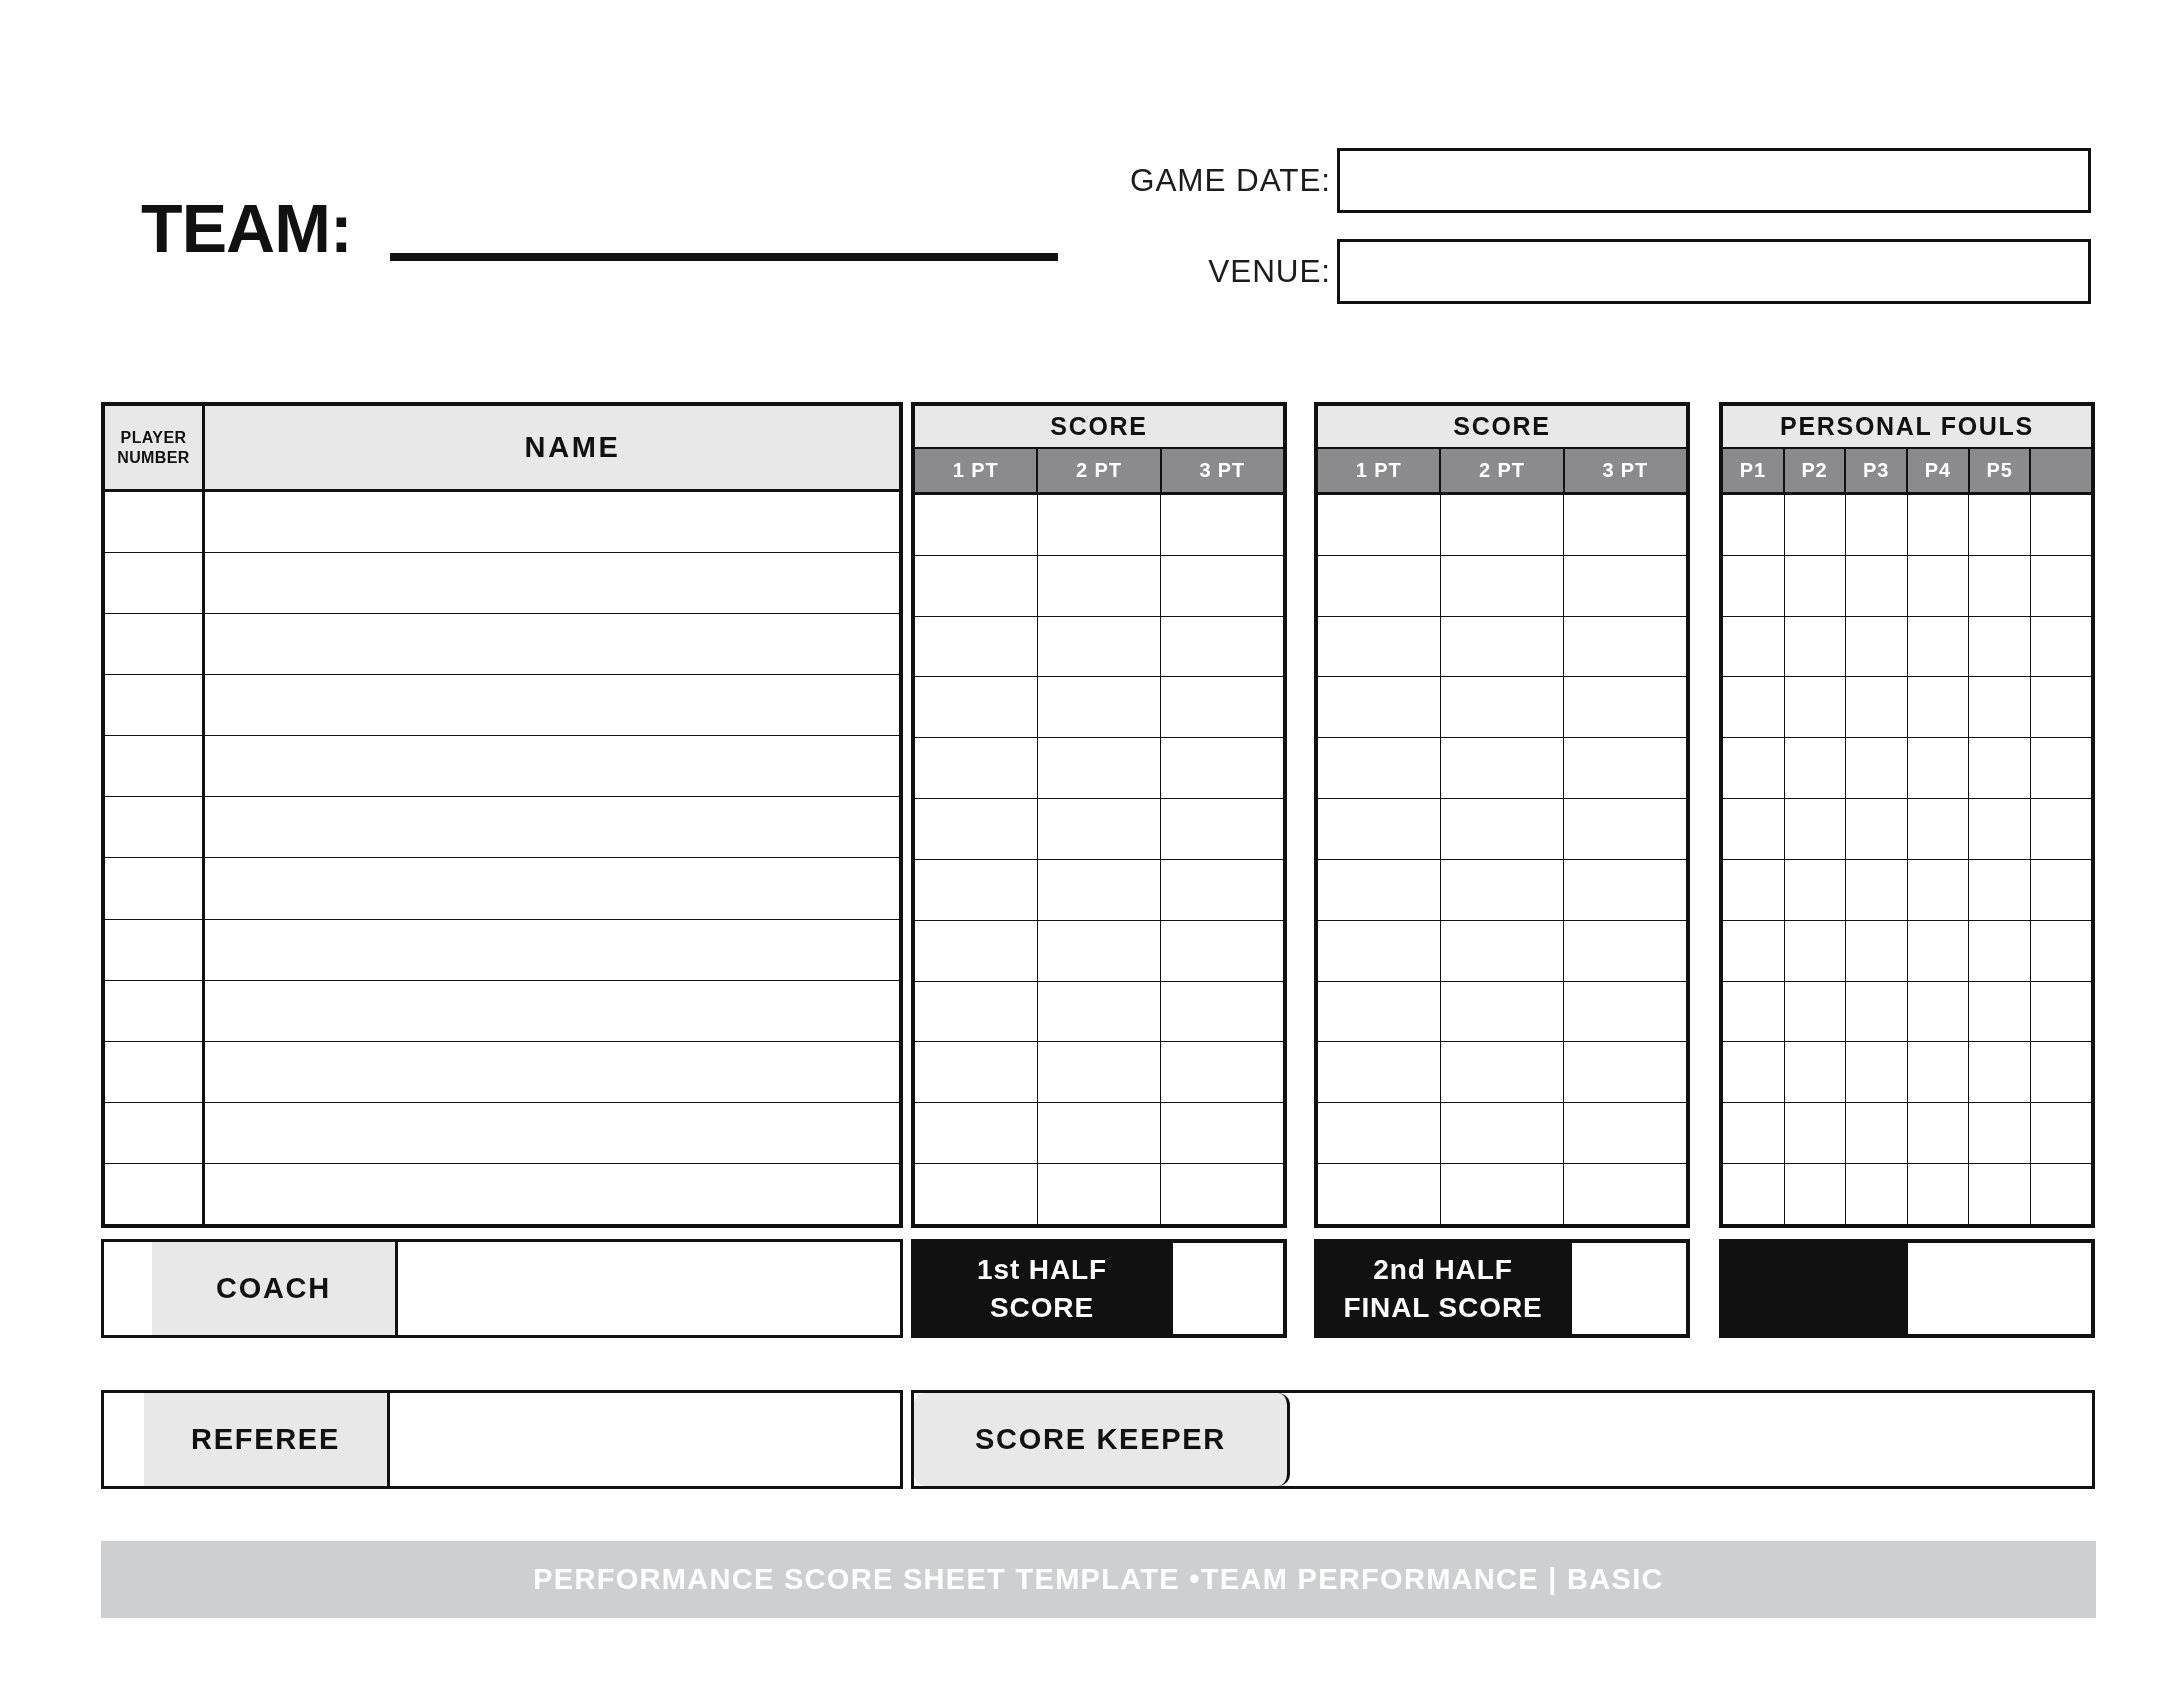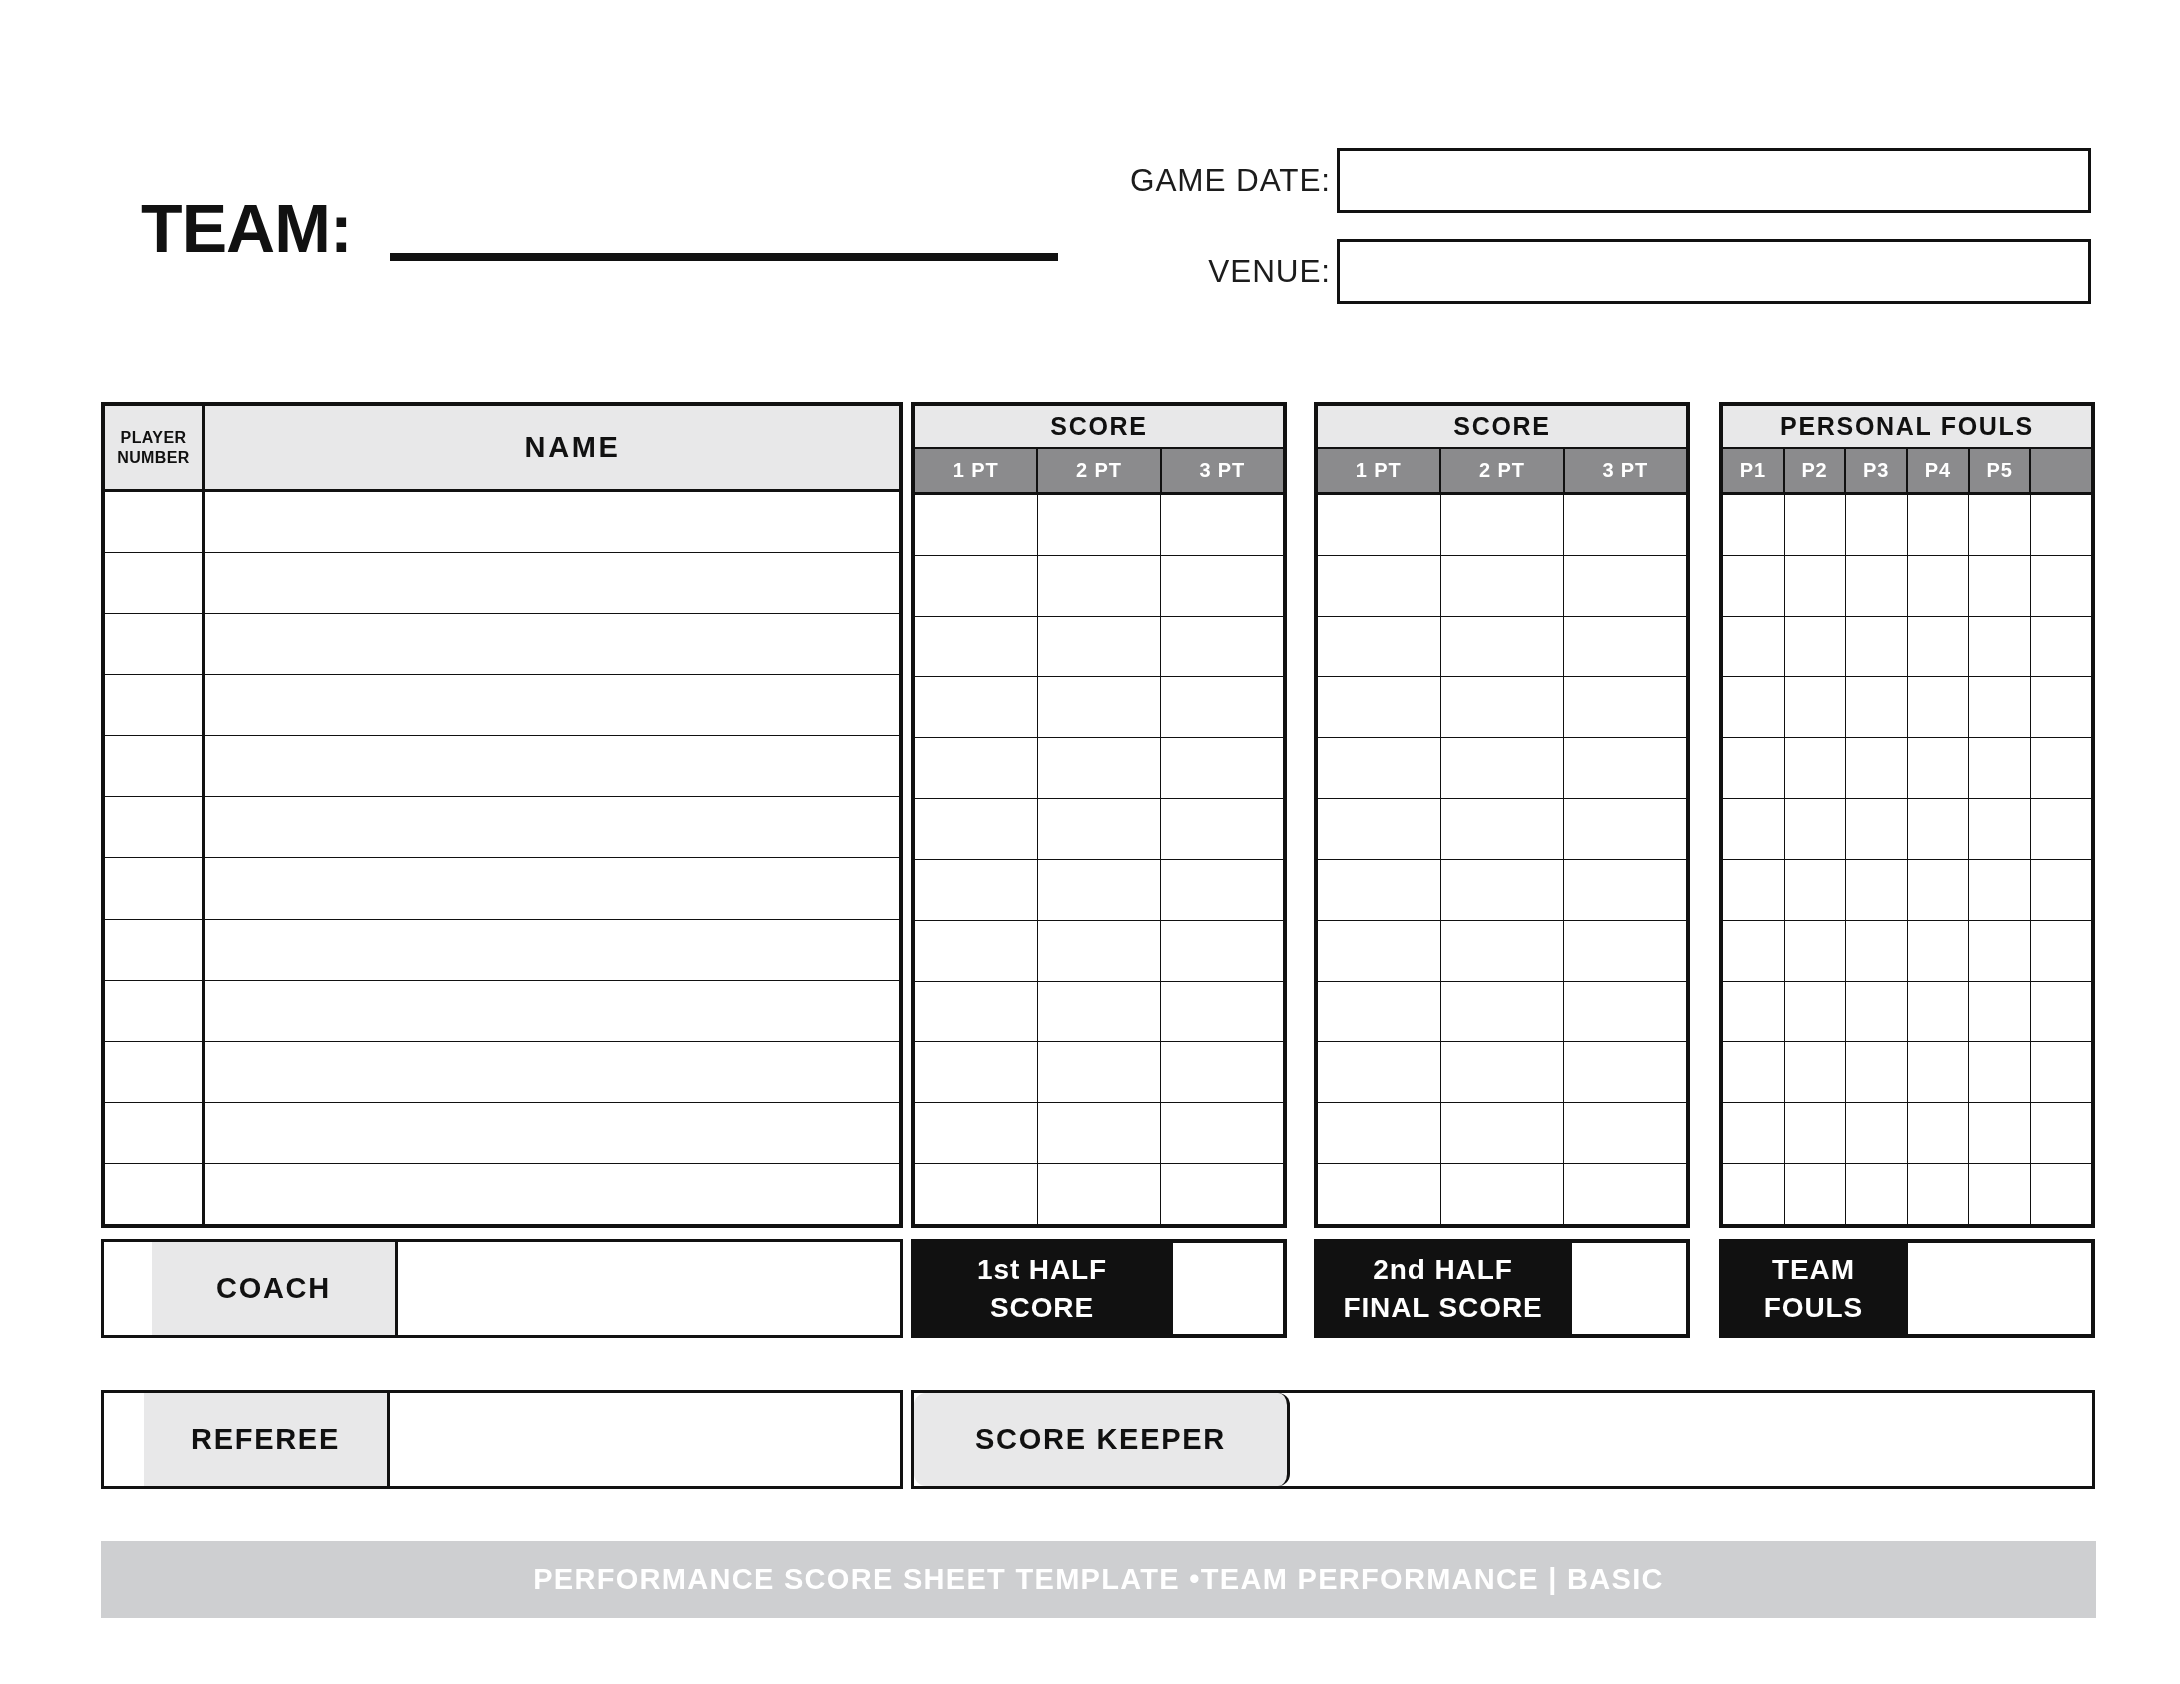--- a/index.html
+++ b/index.html
@@ -421,24 +421,20 @@
 
 <div class="abs blackbox bb2">
   <div class="lbl">
     <span>2nd HALF</span>
     <span>FINAL SCORE</span>
   </div>
   <div class="white"></div>
 </div>
 
 <div class="abs blackbox bb3">
-  <div class="lbl">
-    <span>TEAM</span>
-    <span>FOULS</span>
-  </div>
   <div class="white"></div>
 </div>
 
 <div class="abs label-row referee-row">
   <div class="lab">REFEREE</div>
   <div class="inp"></div>
 </div>
 
 <div class="abs label-row keeper-row">
   <div class="lab">SCORE KEEPER</div>

